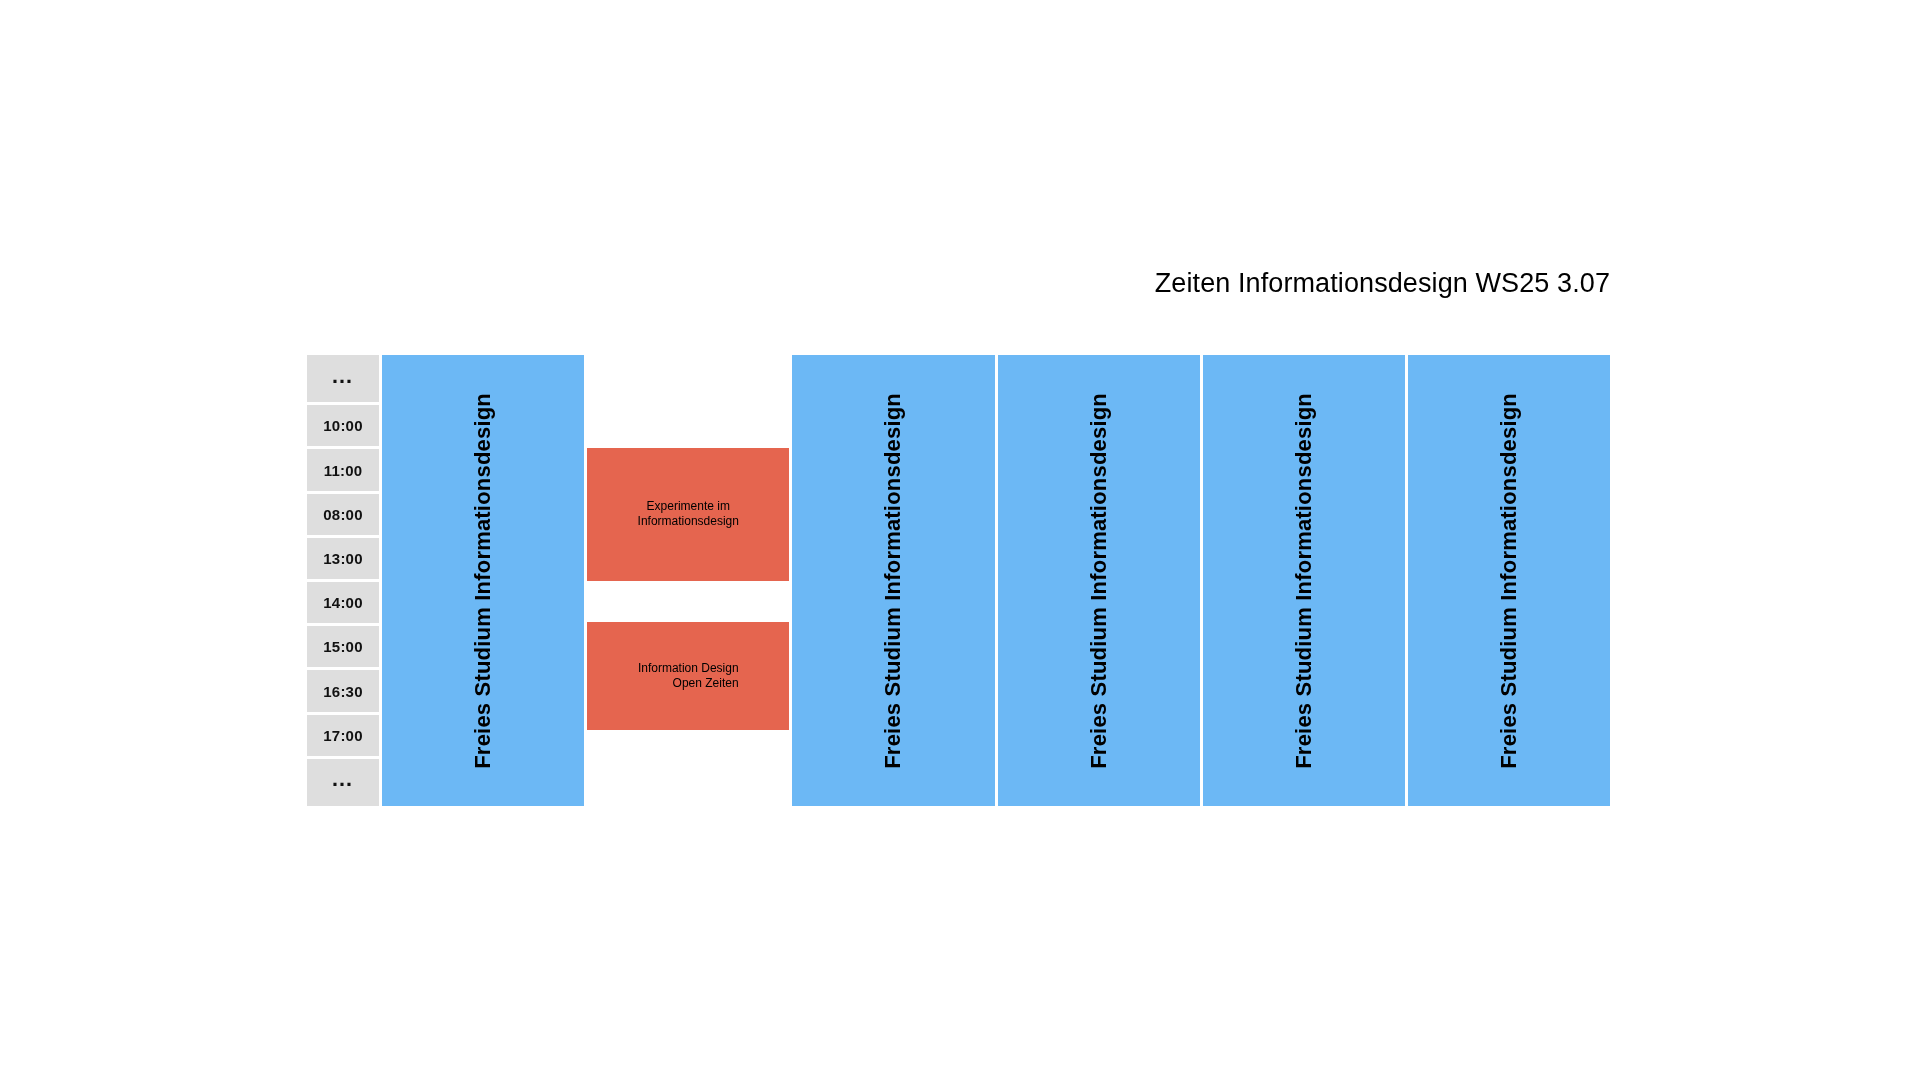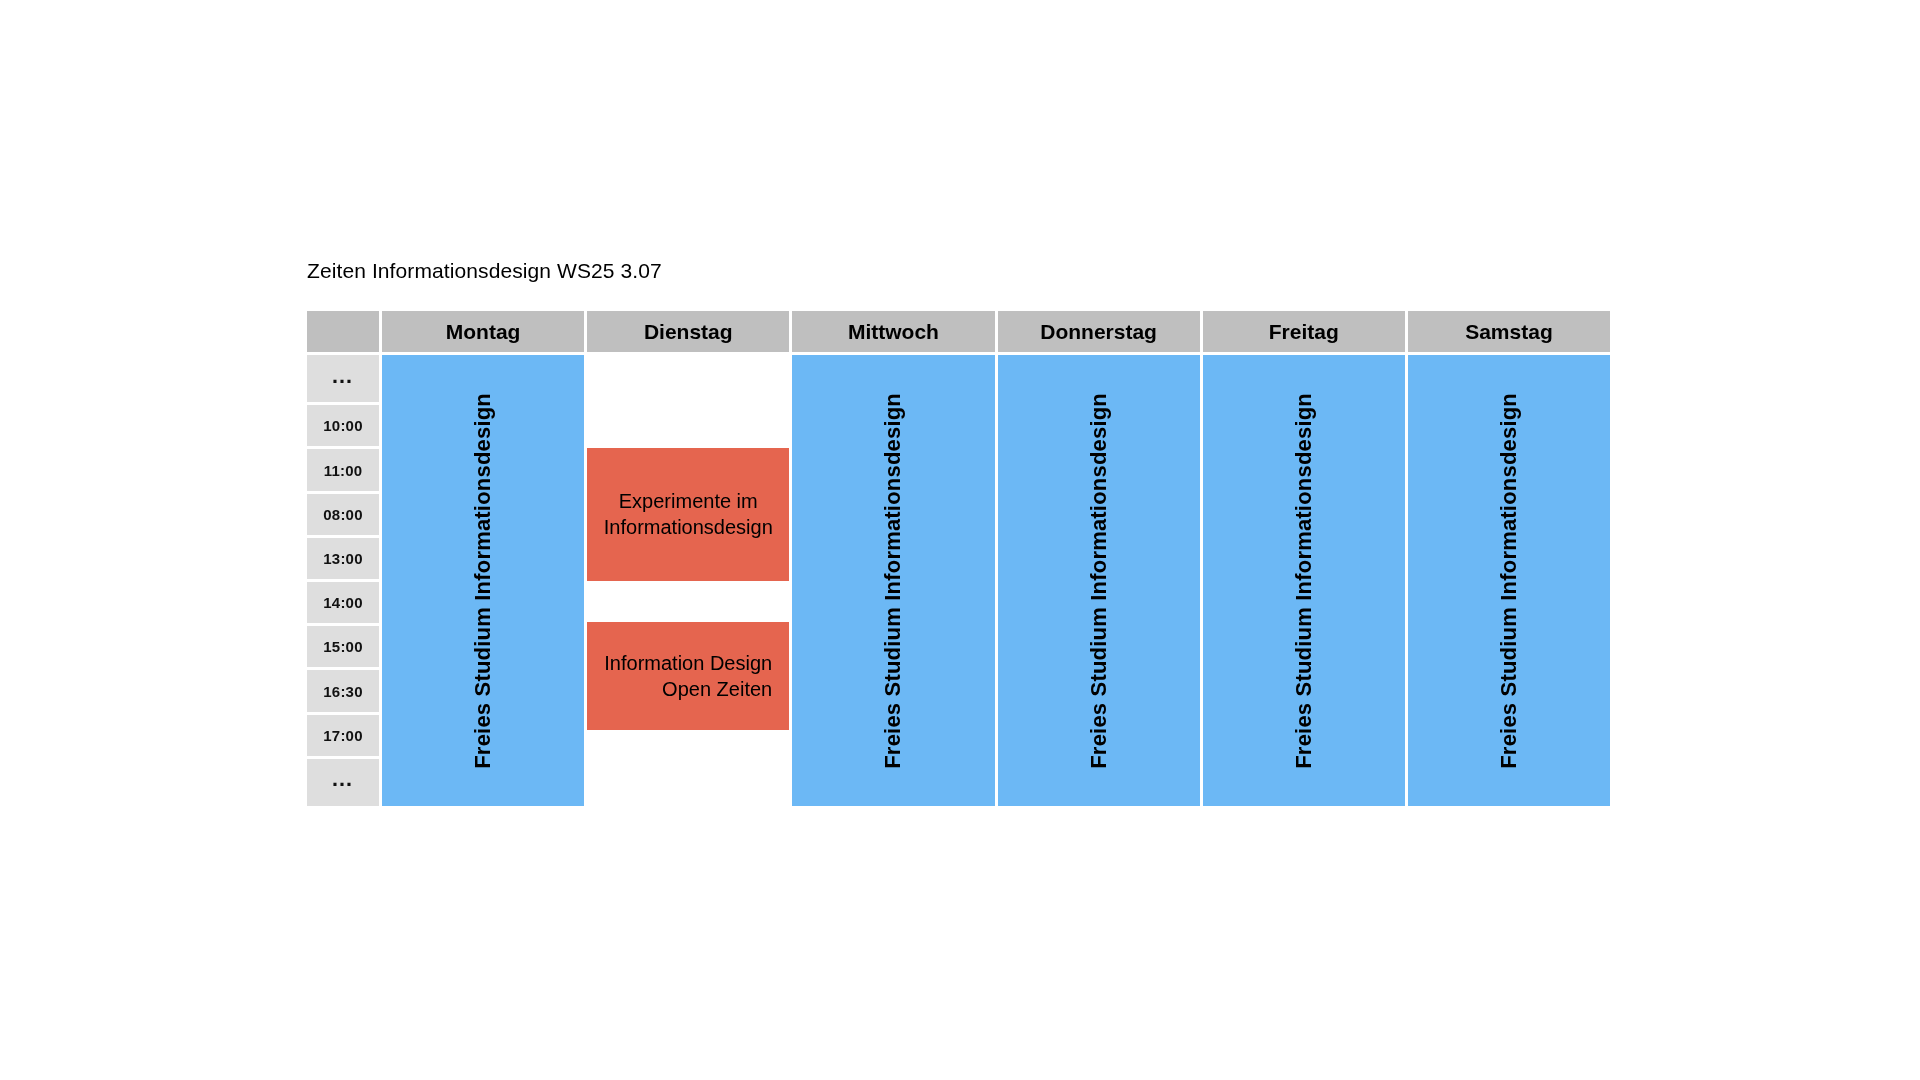--- a/index.html
+++ b/index.html
@@ -16,24 +16,24 @@
     position: relative;
     width: 1920px;
     height: 1080px;
     background: #ffffff;
   }
 
   
   #title {
     position: absolute;
     left: 307px;
-    top: 259px;
-    width: 1303px;
-    text-align: left;
-    font-size: 21px;
+    top: 268px;
+    width: 1303px;
+    text-align: right;
+    font-size: 27px;
     font-weight: 400;
     color: #000000;
     letter-spacing: 0.1px;
     white-space: nowrap;
   }
 
   
   #timetable {
     position: absolute;
     left: 307px;
@@ -140,44 +140,35 @@
     right: 0;
     background: #e5654f;
     display: flex;
     align-items: center;
     justify-content: center;
     text-align: center;
     box-sizing: border-box;
     padding: 0 10px;
   }
   .block-course .clabel {
-    font-size: 20px;
+    font-size: 12px;
     font-weight: 400;
     color: #000000;
     line-height: 1.3;
   }
 </style>
 </head>
 <body>
 
 <div id="canvas">
 
   <div id="title">Zeiten Informationsdesign WS25 3.07</div>
 
   <div id="timetable">
 
-    <div id="header-row">
-      <div class="hdr-cell hdr-corner"></div>
-      <div class="hdr-cell hdr-day">Montag</div>
-      <div class="hdr-cell hdr-day">Dienstag</div>
-      <div class="hdr-cell hdr-day">Mittwoch</div>
-      <div class="hdr-cell hdr-day">Donnerstag</div>
-      <div class="hdr-cell hdr-day">Freitag</div>
-      <div class="hdr-cell hdr-day">Samstag</div>
-    </div>
 
     <div id="body-row">
 
       <div id="time-col">
         <div class="time-cell ellipsis">…</div>
         <div class="time-cell">10:00</div>
         <div class="time-cell">11:00</div>
         <div class="time-cell">08:00</div>
         <div class="time-cell">13:00</div>
         <div class="time-cell">14:00</div>

